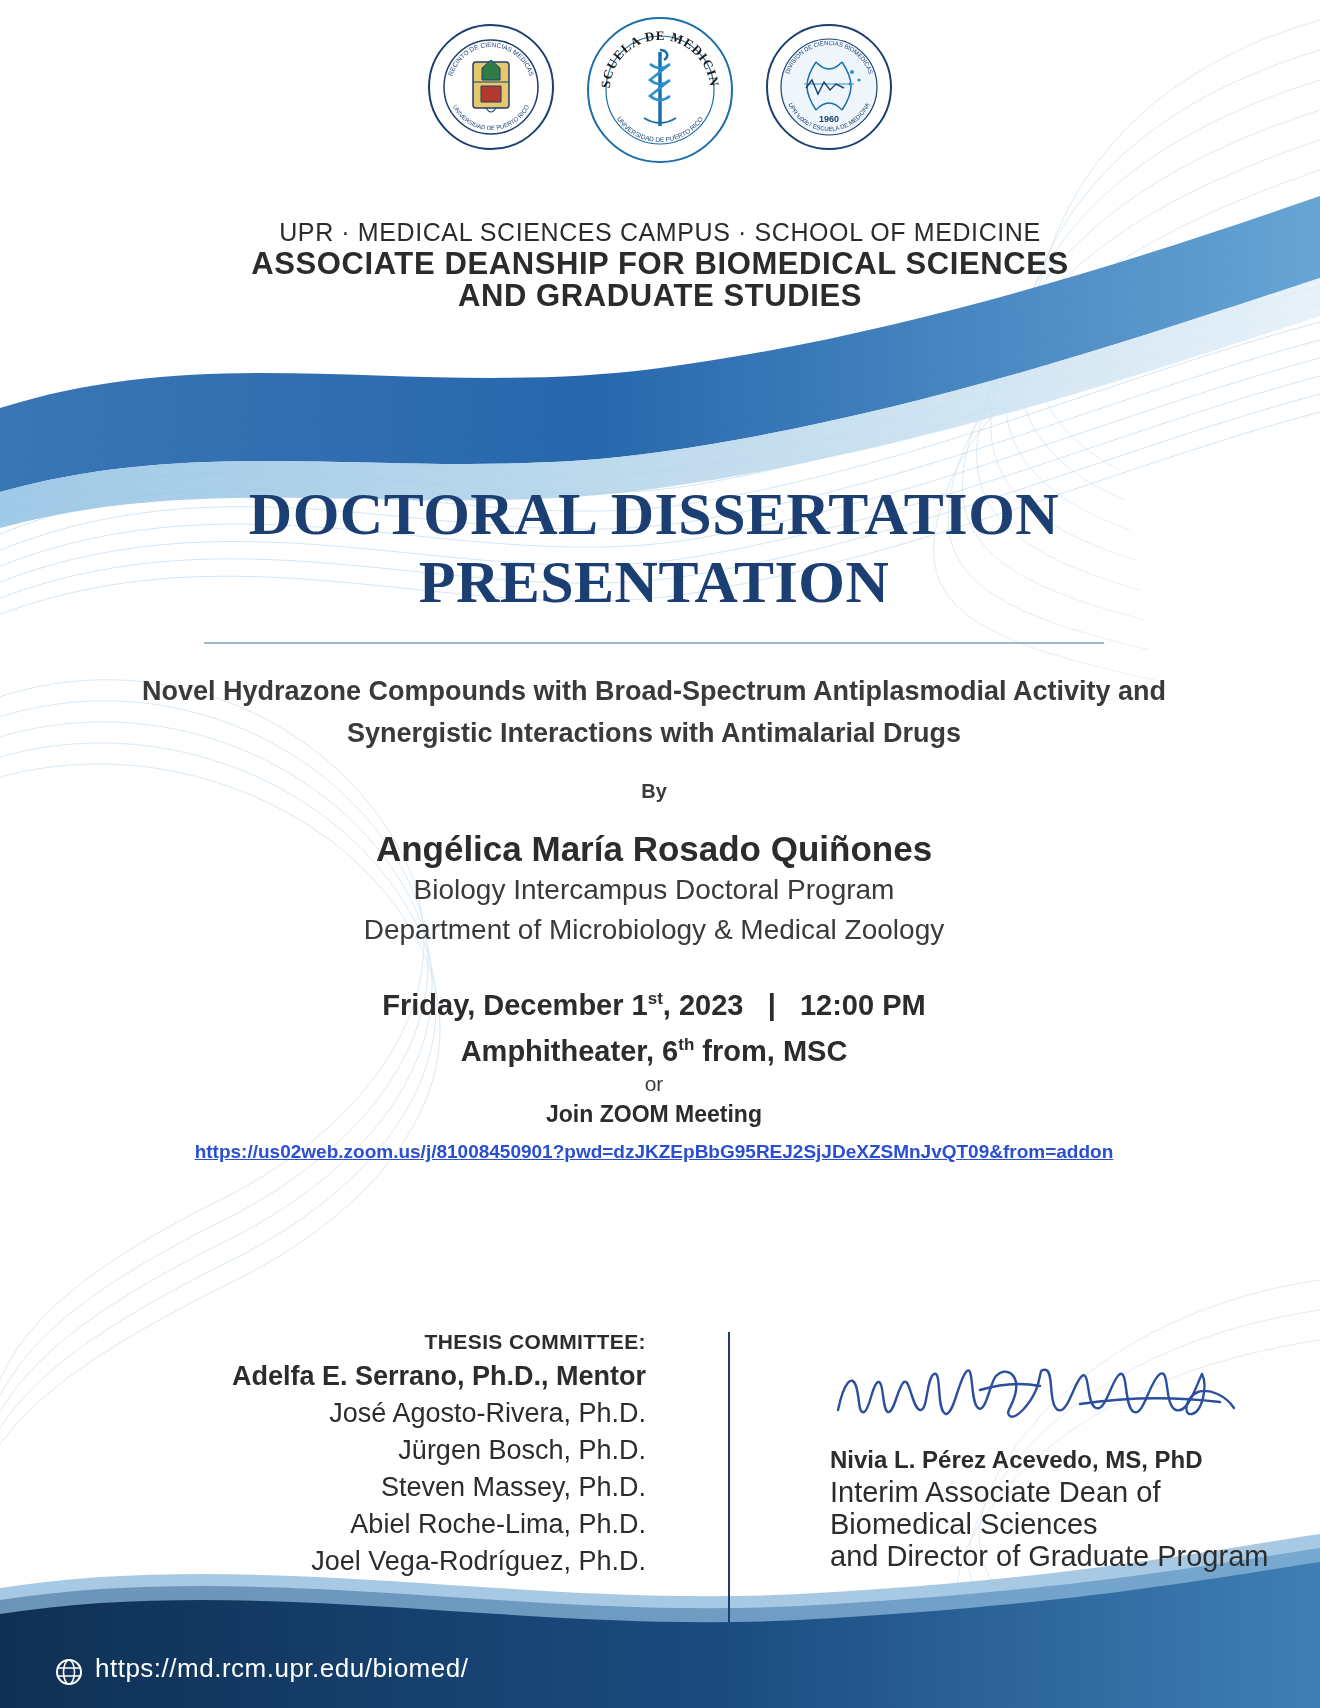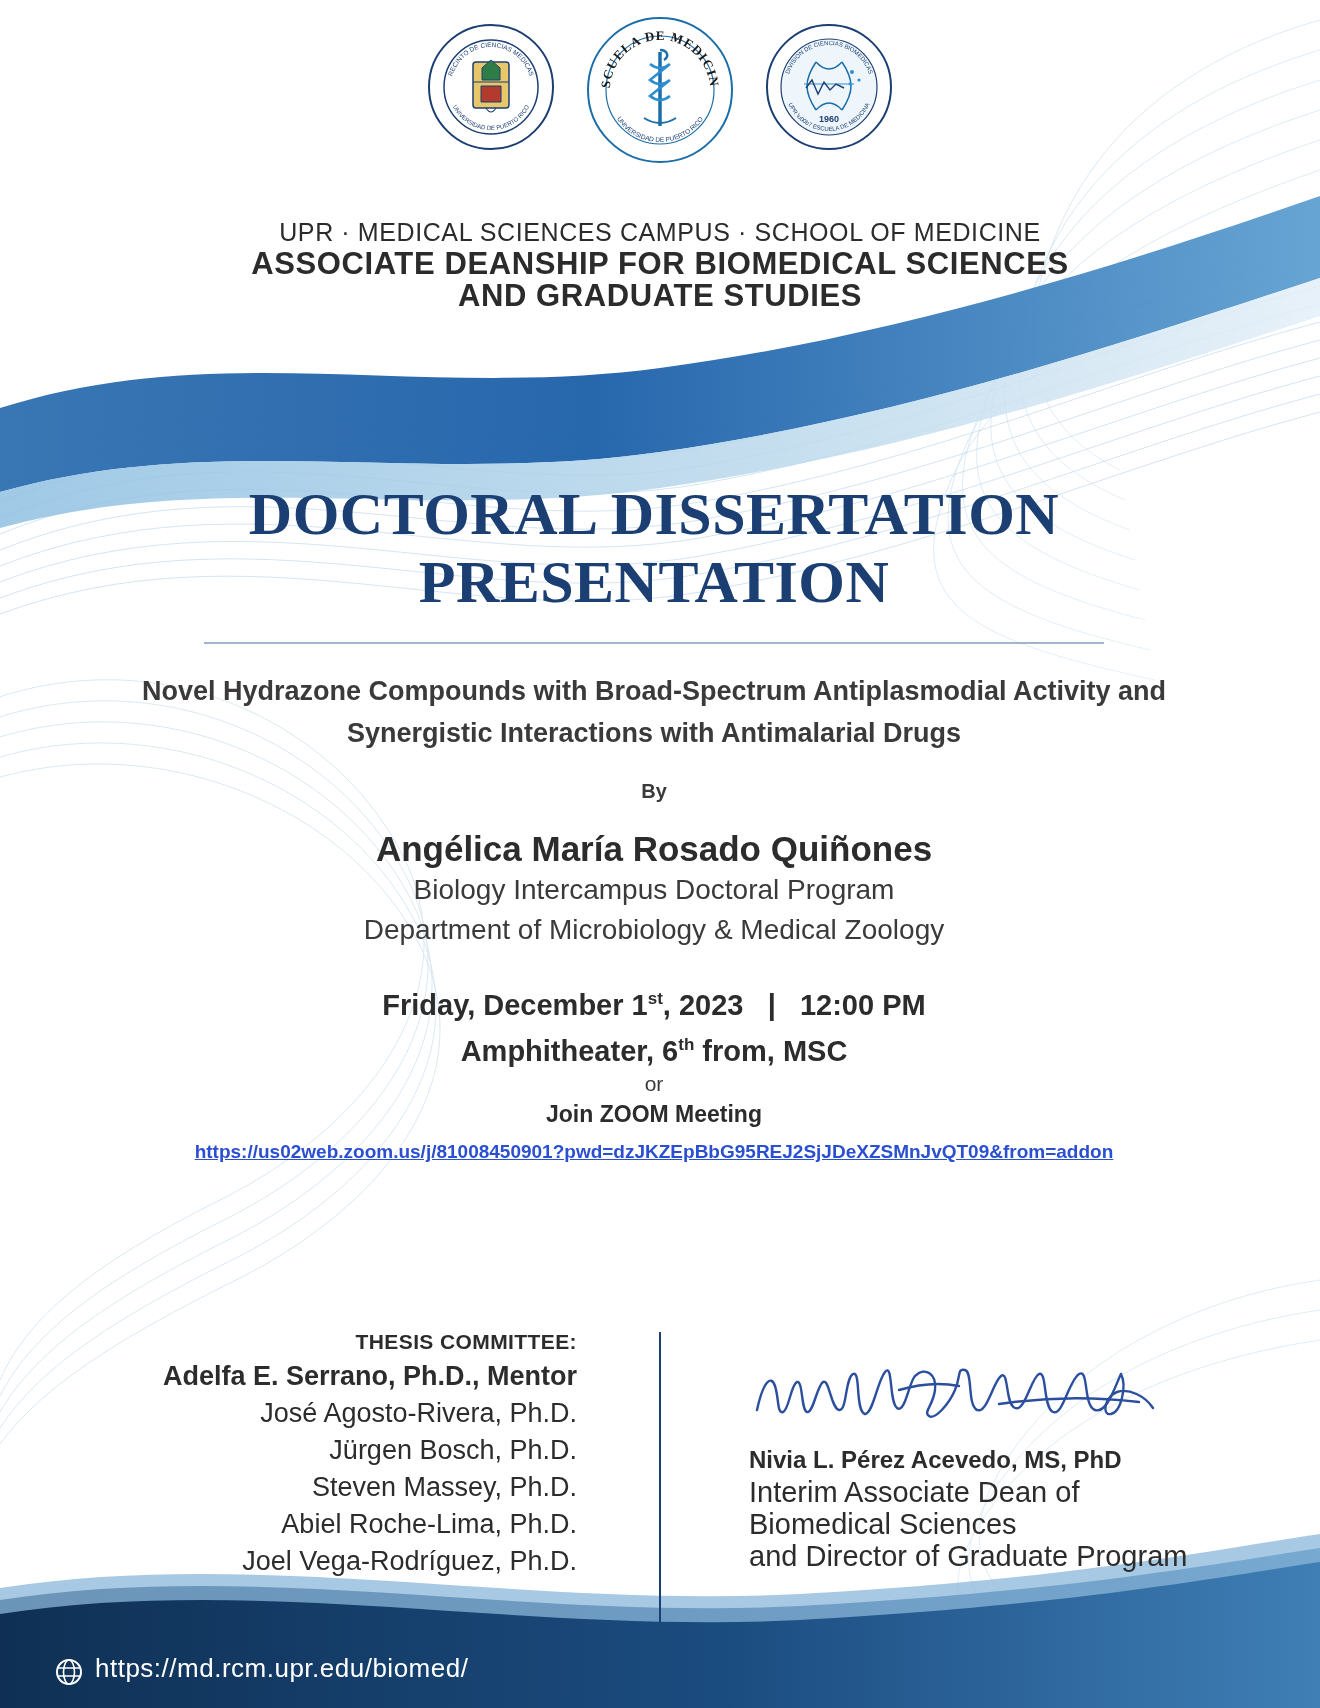--- a/index.html
+++ b/index.html
@@ -151,21 +151,21 @@
     margin-top: 2px;
   }
 
   
   .bottom {
     position: absolute;
     top: 1330px;
     left: 0;
     width: 1320px;
     display: flex;
-    justify-content: center;
+    justify-content: flex-end;
     align-items: flex-start;
     z-index: 6;
     gap: 48px;
   }
   .committee {
     width: 530px;
     text-align: right;
     padding-right: 34px;
     box-sizing: border-box;
   }
@@ -188,20 +188,21 @@
     background: #1b3f72;
     height: 290px;
     margin-top: 2px;
   }
 
   .signer {
     width: 530px;
     text-align: left;
     padding-left: 40px;
     box-sizing: border-box;
+    margin-left: 12px;
   }
   .sig {
     height: 86px;
     margin-top: 22px;
     margin-bottom: 2px;
   }
   .signer-name {
     font-size: 24px;
     font-weight: 700;
     color: #2c2c2c;

